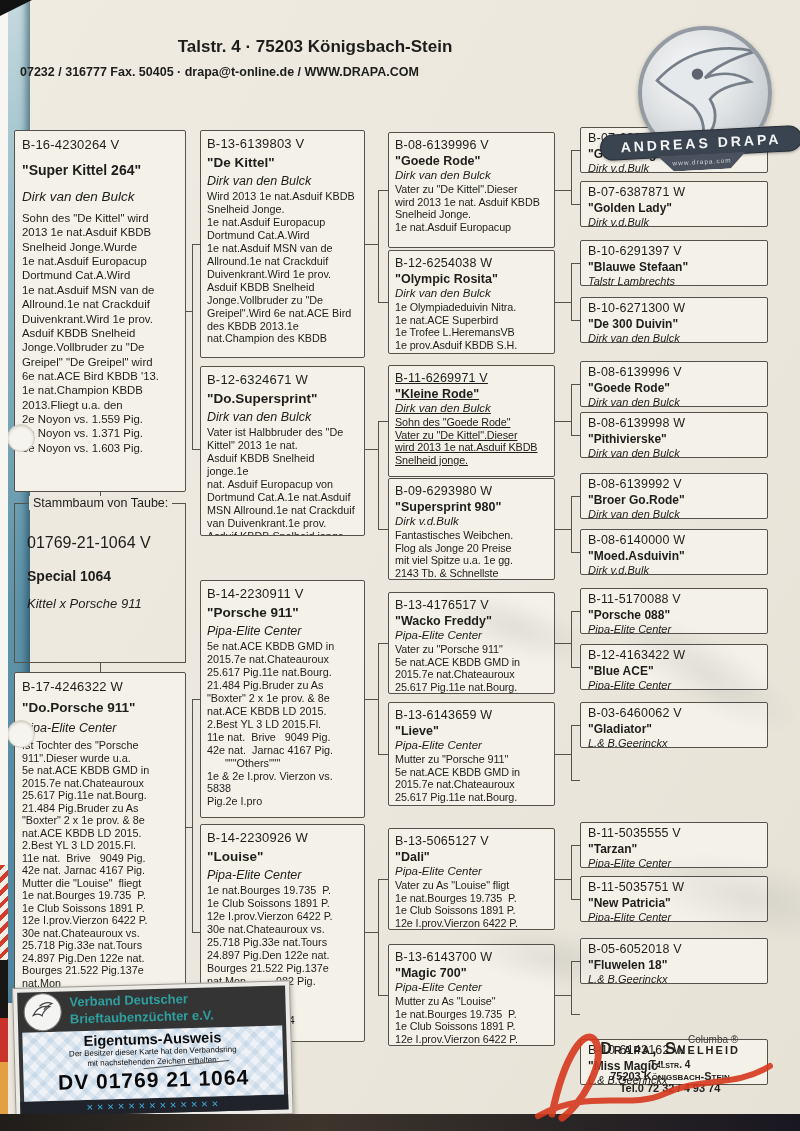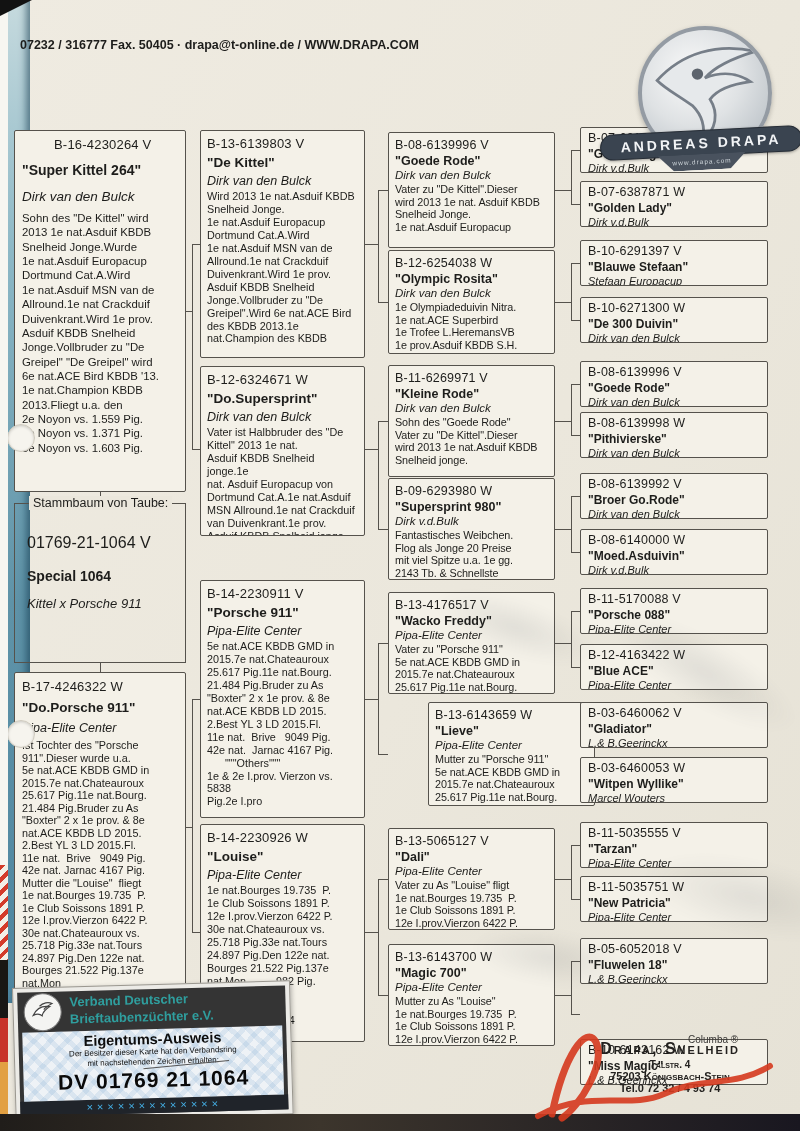--- a/index.html
+++ b/index.html
@@ -101,36 +101,37 @@
   #footer .phone{font-size:11px;font-weight:bold;}
   #columba{position:absolute;left:688px;top:1034px;font-size:10px;color:#3a3836;z-index:4;}
   #signature{position:absolute;left:518px;top:1014px;z-index:8;opacity:.9;}
 </style>
 </head>
 <body>
 
 <div id="page">
 
   <div id="header">
+    <div class="h-addr">Talstr. 4  ·  75203 Königsbach-Stein</div>
     <div class="h-contact">07232 / 316777 Fax. 50405  ·  drapa@t-online.de / WWW.DRAPA.COM</div>
   </div>
 
   <div id="logo">
     <div class="circle">
       <svg width="126" height="126" viewBox="0 0 100 100" style="border-radius:50%;">
         <path d="M12,40 C32,18 60,10 90,17 C70,23 58,29 50,38 C63,33 76,34 86,41 C71,43 60,47 54,55 C61,66 59,79 48,88 C51,75 46,66 40,60 C29,52 19,47 12,40 Z" fill="#e6e9eb" stroke="#767e88" stroke-width="2.2"></path>
         <circle cx="44" cy="35" r="4.5" fill="#5d646d"></circle>
       </svg>
     </div>
     <div class="banner">ANDREAS DRAPA</div>
     <div class="ribbon">www.drapa.com</div>
   </div>
 
   <div class="b c1" style="top:130px;height:362px;">
-    <div class="ring" style="margin-bottom:10px;margin-left:32px;">B-16-4230264 V</div>
+    <div class="ring" style="margin-bottom:10px;">B-16-4230264 V</div>
     <div class="pname" style="font-size:14px;margin-bottom:11px;">"Super Kittel  264"</div>
     <div class="breeder" style="font-size:13.5px;margin-bottom:7px;">Dirk van den Bulck</div>
     <div class="ptext">Sohn des "De Kittel" wird
 2013 1e nat.Asduif KBDB
 Snelheid Jonge.Wurde
 1e nat.Asduif Europacup
 Dortmund Cat.A.Wird
 1e nat.Asduif MSN van de
 Allround.1e nat Crackduif
 Duivenkrant.Wird 1e prov.
@@ -253,21 +254,21 @@
   </div>
   <div class="b c3" style="top:250px;height:104px;">
     <div class="ring">B-12-6254038 W</div>
     <div class="pname">"Olympic Rosita"</div>
     <div class="breeder">Dirk van den Bulck</div>
     <div class="ptext">1e Olympiadeduivin Nitra.
 1e nat.ACE Superbird
 1e Trofee L.HeremansVB
 1e prov.Asduif KBDB S.H.</div>
   </div>
-  <div class="b c3" style="top:365px;height:112px;">
+  <div class="b c3" style="top:365px;height:112px;text-decoration:underline;">
     <div class="ring">B-11-6269971 V</div>
     <div class="pname">"Kleine Rode"</div>
     <div class="breeder">Dirk van den Bulck</div>
     <div class="ptext">Sohn des "Goede Rode"
 Vater zu "De Kittel".Dieser
 wird 2013 1e nat.Asduif KBDB
 Snelheid jonge.</div>
   </div>
   <div class="b c3" style="top:478px;height:102px;">
     <div class="ring">B-09-6293980 W</div>
@@ -280,21 +281,21 @@
   </div>
   <div class="b c3" style="top:592px;height:102px;">
     <div class="ring">B-13-4176517 V</div>
     <div class="pname">"Wacko Freddy"</div>
     <div class="breeder">Pipa-Elite Center</div>
     <div class="ptext">Vater zu "Porsche 911"
 5e nat.ACE KBDB GMD in
 2015.7e nat.Chateauroux
 25.617 Pig.11e nat.Bourg.</div>
   </div>
-  <div class="b c3" style="top:702px;height:104px;margin-left:40px;">
+  <div class="b c3" style="top:702px;height:104px;">
     <div class="ring">B-13-6143659 W</div>
     <div class="pname">"Lieve"</div>
     <div class="breeder">Pipa-Elite Center</div>
     <div class="ptext">Mutter zu "Porsche 911"
 5e nat.ACE KBDB GMD in
 2015.7e nat.Chateauroux
 25.617 Pig.11e nat.Bourg.</div>
   </div>
   <div class="b c3" style="top:828px;height:102px;">
     <div class="ring">B-13-5065127 V</div>
@@ -321,21 +322,21 @@
     <div class="breeder">Dirk v.d.Bulk</div>
   </div>
   <div class="b c4" style="top:181px;">
     <div class="ring">B-07-6387871 W</div>
     <div class="pname">"Golden Lady"</div>
     <div class="breeder">Dirk v.d.Bulk</div>
   </div>
   <div class="b c4" style="top:240px;">
     <div class="ring">B-10-6291397 V</div>
     <div class="pname">"Blauwe Stefaan"</div>
-    <div class="breeder">Stefaan Europacup</div>
+    <div class="breeder">Talstr Lambrechts</div>
   </div>
   <div class="b c4" style="top:297px;">
     <div class="ring">B-10-6271300 W</div>
     <div class="pname">"De 300 Duivin"</div>
     <div class="breeder">Dirk van den Bulck</div>
   </div>
   <div class="b c4" style="top:361px;">
     <div class="ring">B-08-6139996 V</div>
     <div class="pname">"Goede Rode"</div>
     <div class="breeder">Dirk van den Bulck</div>
@@ -362,25 +363,20 @@
   </div>
   <div class="b c4" style="top:644px;">
     <div class="ring">B-12-4163422 W</div>
     <div class="pname">"Blue ACE"</div>
     <div class="breeder">Pipa-Elite Center</div>
   </div>
   <div class="b c4" style="top:702px;">
     <div class="ring">B-03-6460062 V</div>
     <div class="pname">"Gladiator"</div>
     <div class="breeder">L.&amp; B.Geerinckx</div>
-  </div>
-  <div class="b c4" style="top:757px;">
-    <div class="ring">B-03-6460053 W</div>
-    <div class="pname">"Witpen Wyllike"</div>
-    <div class="breeder">Marcel Wouters</div>
   </div>
   <div class="b c4" style="top:822px;">
     <div class="ring">B-11-5035555 V</div>
     <div class="pname">"Tarzan"</div>
     <div class="breeder">Pipa-Elite Center</div>
   </div>
   <div class="b c4" style="top:876px;">
     <div class="ring">B-11-5035751 W</div>
     <div class="pname">"New Patricia"</div>
     <div class="breeder">Pipa-Elite Center</div>

